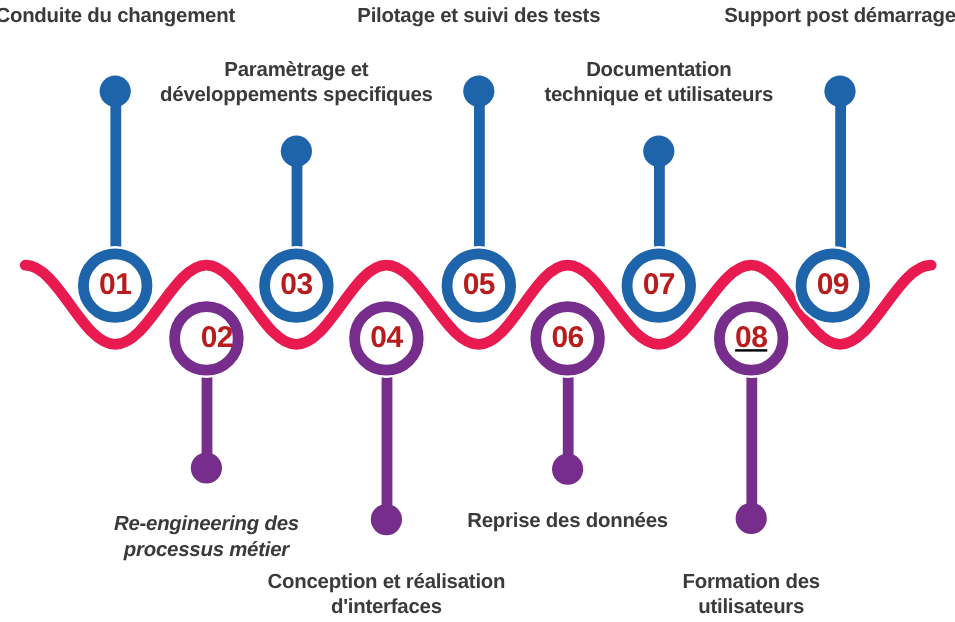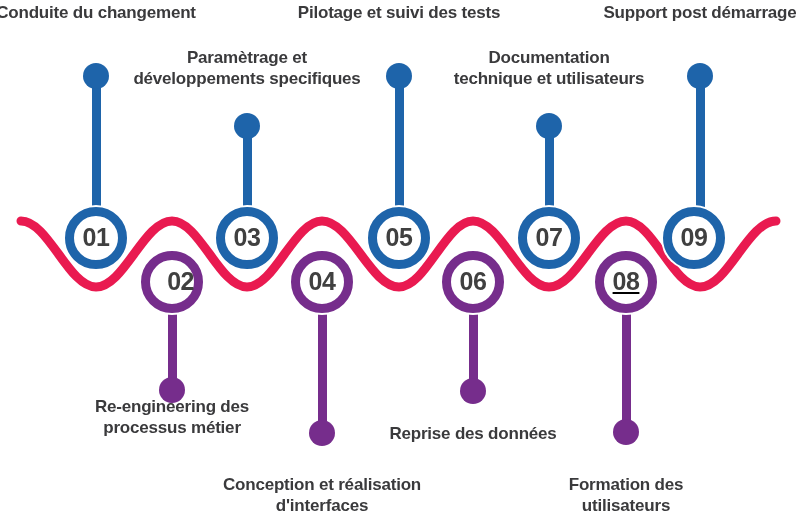--- a/index.html
+++ b/index.html
@@ -39,21 +39,21 @@
     background:#ffffff;
     box-sizing:border-box;
     border:9px solid #000;
     box-shadow:0 0 0 2px #ffffff;
     display:flex;align-items:center;justify-content:center;
   }
   .step-num{
     font-size:25px;
     font-weight:700;
     letter-spacing:-0.5px;
-    color:#404040;
+    color:#b91c1c;
     line-height:1;
     transform:translateY(-1px);
   }
 </style>
 </head>
 <body>
 
 <div class="stage">
   <svg class="wave-svg" width="796" height="518" aria-hidden="true">
     <path id="wave-path" fill="none" stroke-linecap="round" d="M 21 221 C 48.375 221, 68.625 287, 96 287 C 123.74 287, 144.26 221, 172 221 C 199.375 221, 219.625 287, 247 287 C 274.375 287, 294.625 221, 322 221 C 350.105 221, 370.895 287, 399 287 C 426.01 287, 445.99 221, 473 221 C 500.74 221, 521.26 287, 549 287 C 577.105 287, 597.895 221, 626 221 C 653.01 221, 672.99 287, 700 287 C 727.74 287, 748.26 221, 776 221" stroke="#E91A50" stroke-width="9"></path>
@@ -61,21 +61,21 @@
   <div id="steps-layer">
       <div class="step">
     <div class="step-label" style="left: -74px; top: 2px;">Conduite du changement</div>
     <div class="step-stem" style="background: rgb(30, 100, 170); left: 91.5px; top: 76px; height: 137px;"></div>
     <div class="step-dot" style="background: rgb(30, 100, 170); left: 83px; top: 63px;"></div>
     <div class="step-ring" style="border-color: rgb(30, 100, 170); left: 65px; top: 207px;">
       <span class="step-num">01</span>
     </div>
   </div>
       <div class="step">
-    <div class="step-label" style="left: 2px; top: 396px;">Re-engineering des
+    <div class="step-label" style="left: 2px; top: 426px; font-style: italic;">Re-engineering des
 processus métier</div>
     <div class="step-stem" style="background: rgb(118, 45, 140); left: 167.5px; top: 307px; height: 83px;"></div>
     <div class="step-dot" style="background: rgb(118, 45, 140); left: 159px; top: 377px;"></div>
     <div class="step-ring" style="border-color: rgb(118, 45, 140); left: 141px; top: 251px; justify-content: flex-end;">
       <span class="step-num">02</span>
     </div>
   </div>
       <div class="step">
     <div class="step-label" style="left: 77px; top: 47px;">Paramètrage et
 développements specifiques</div>

